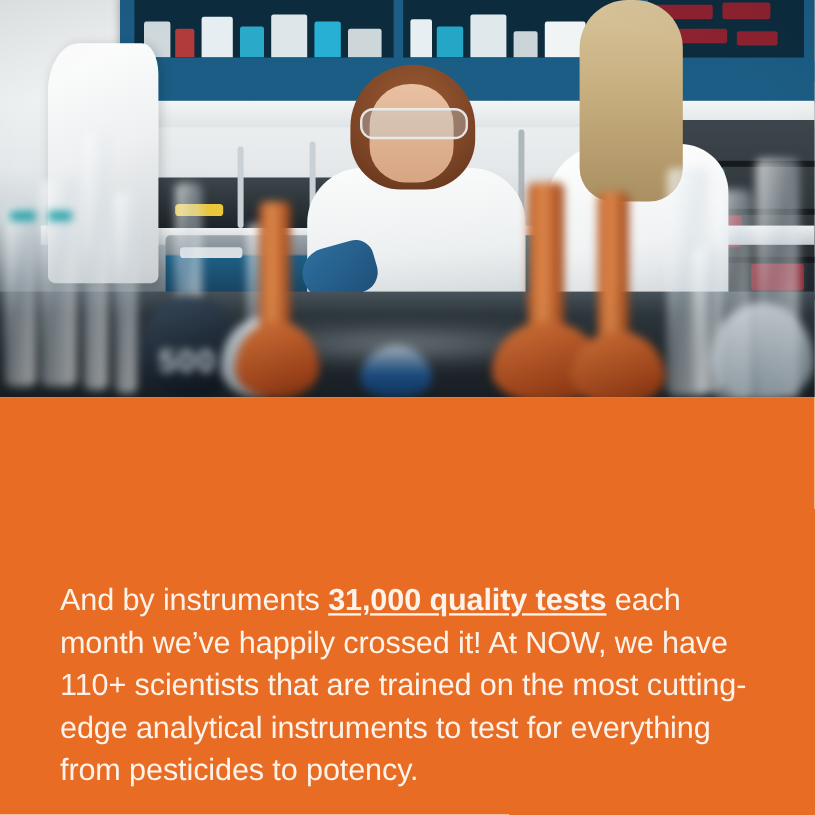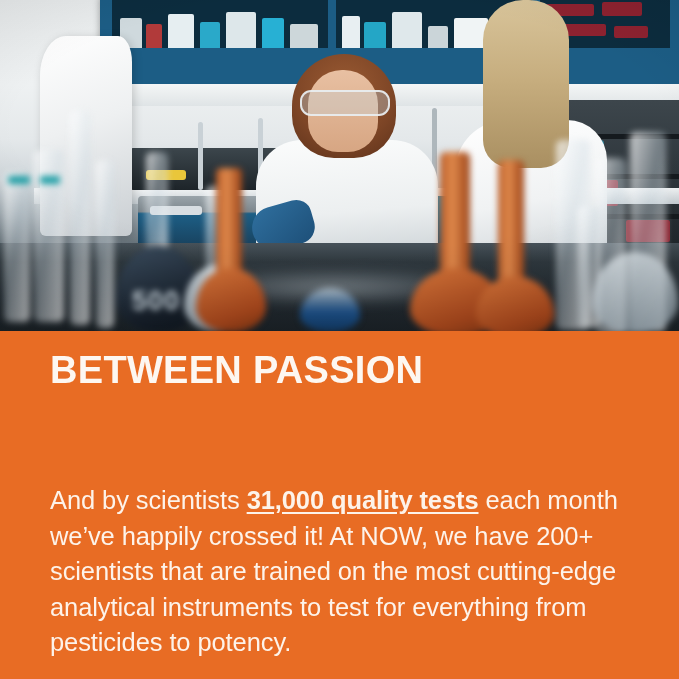--- a/index.html
+++ b/index.html
@@ -366,20 +366,19 @@
 
       <div class="flask-body" style="left:300px;top:288px;width:60px;height:44px;background:linear-gradient(180deg,rgba(210,225,235,.7) 0%,#1c4f86 55%,#123963 100%);"></div>
     </div>
 
     <div class="vignette"></div>
   </div>
 
   <div class="panel">
 
     <h1 class="headline">
-      <span class="hl-line">BETWEEN PASSION</span>
     </h1>
 
-    <p class="body-copy"><span>And by scientists </span><span class="hl-stat">31,000 quality tests</span><span> each month we’ve happily crossed it! At NOW, we have 200+ scientists that are trained on the most cutting-edge analytical instruments to test for everything from pesticides to potency.</span></p>
+    <p class="body-copy"><span>And by instruments </span><span class="hl-stat">31,000 quality tests</span><span> each month we’ve happily crossed it! At NOW, we have 110+ scientists that are trained on the most cutting-edge analytical instruments to test for everything from pesticides to potency.</span></p>
 
   </div>
 
 </div>
 
 </body></html>

